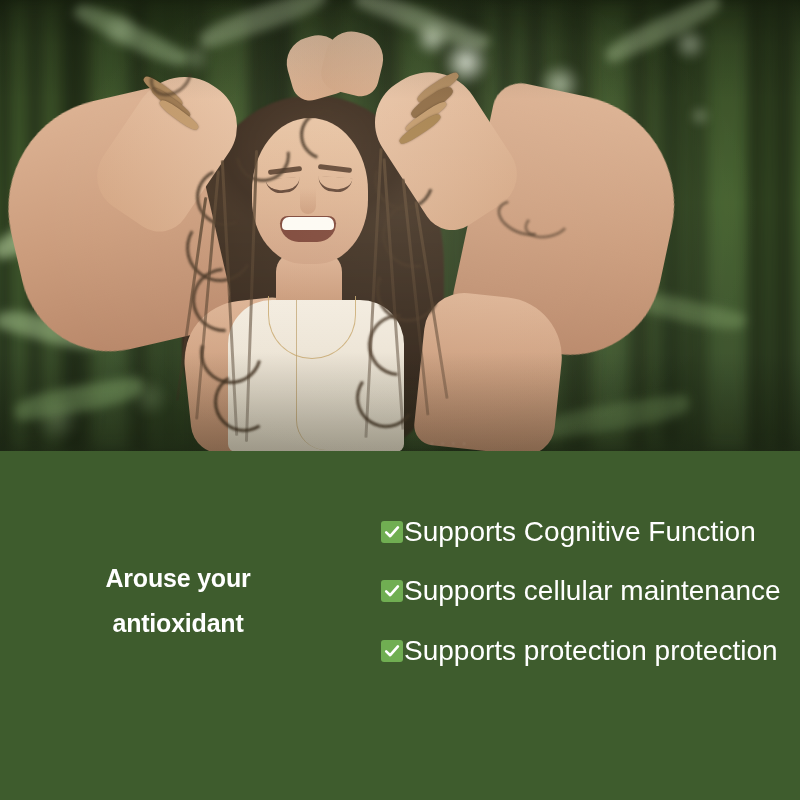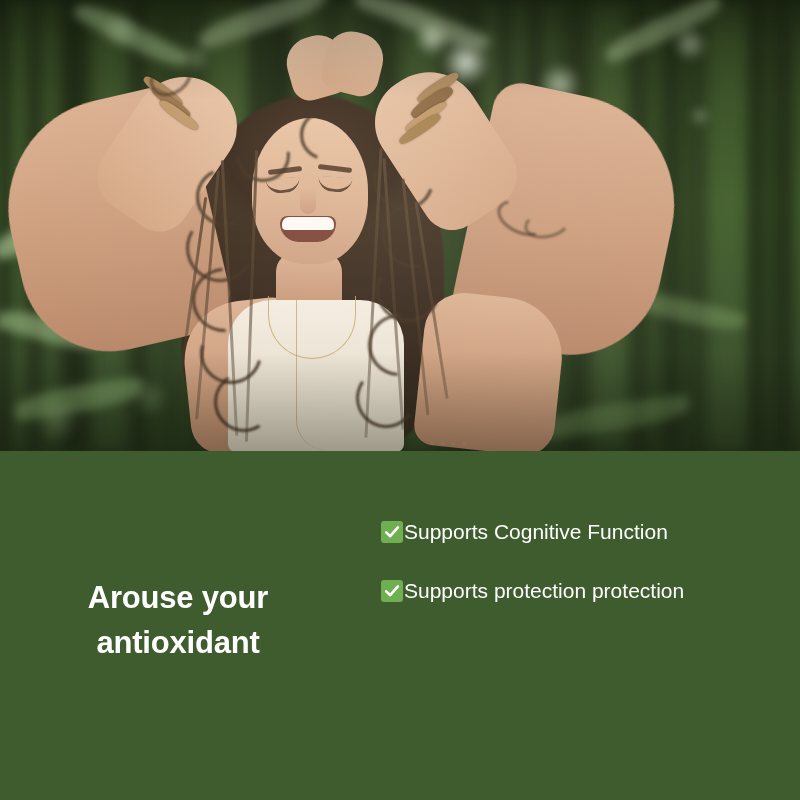--- a/index.html
+++ b/index.html
@@ -264,25 +264,24 @@
     height: 349px;
     background: #3e5c2d;
   }
   #headline {
     position: absolute;
     left: 28px;
     top: 105px;
     width: 300px;
     text-align: center;
     color: #ffffff;
-    font-size: 31px;
+    font-size: 25px;
     font-weight: bold;
     line-height: 45px;
     letter-spacing: -.2px;
-    margin-top: 19px;
   }
   #benefits-list {
     position: absolute;
     left: 381px;
     top: 51px;
     width: 400px;
   }
   .benefit-row {
     display: flex;
     align-items: center;
@@ -297,21 +296,21 @@
     position: relative;
     margin-right: 1px;
   }
   .check-icon svg {
     position: absolute;
     left: 3px;
     top: 3px;
   }
   .benefit-label {
     color: #ffffff;
-    font-size: 21px;
+    font-size: 28px;
     line-height: 24px;
     white-space: nowrap;
   }
 </style>
 </head>
 <body>
 
 <div id="promo-card">
 
   <div id="hero-photo">
@@ -413,20 +412,28 @@
       <div class="benefit-row">
         <span class="check-icon">
           <svg width="16" height="16" viewBox="0 0 16 16" aria-hidden="true">
             <path d="M2.2 8.4 L6.2 12.2 L13.9 3.4" fill="none" stroke="#ffffff" stroke-width="2.6" stroke-linecap="round" stroke-linejoin="round"></path>
           </svg>
         </span>
         <span class="benefit-label">Supports Cognitive Function</span>
       </div>
 
 
+      <div class="benefit-row">
+        <span class="check-icon">
+          <svg width="16" height="16" viewBox="0 0 16 16" aria-hidden="true">
+            <path d="M2.2 8.4 L6.2 12.2 L13.9 3.4" fill="none" stroke="#ffffff" stroke-width="2.6" stroke-linecap="round" stroke-linejoin="round"></path>
+          </svg>
+        </span>
+        <span class="benefit-label">Supports cellular maintenance</span>
+      </div>
 
       <div class="benefit-row">
         <span class="check-icon">
           <svg width="16" height="16" viewBox="0 0 16 16" aria-hidden="true">
             <path d="M2.2 8.4 L6.2 12.2 L13.9 3.4" fill="none" stroke="#ffffff" stroke-width="2.6" stroke-linecap="round" stroke-linejoin="round"></path>
           </svg>
         </span>
         <span class="benefit-label">Supports protection protection</span>
       </div>
 

